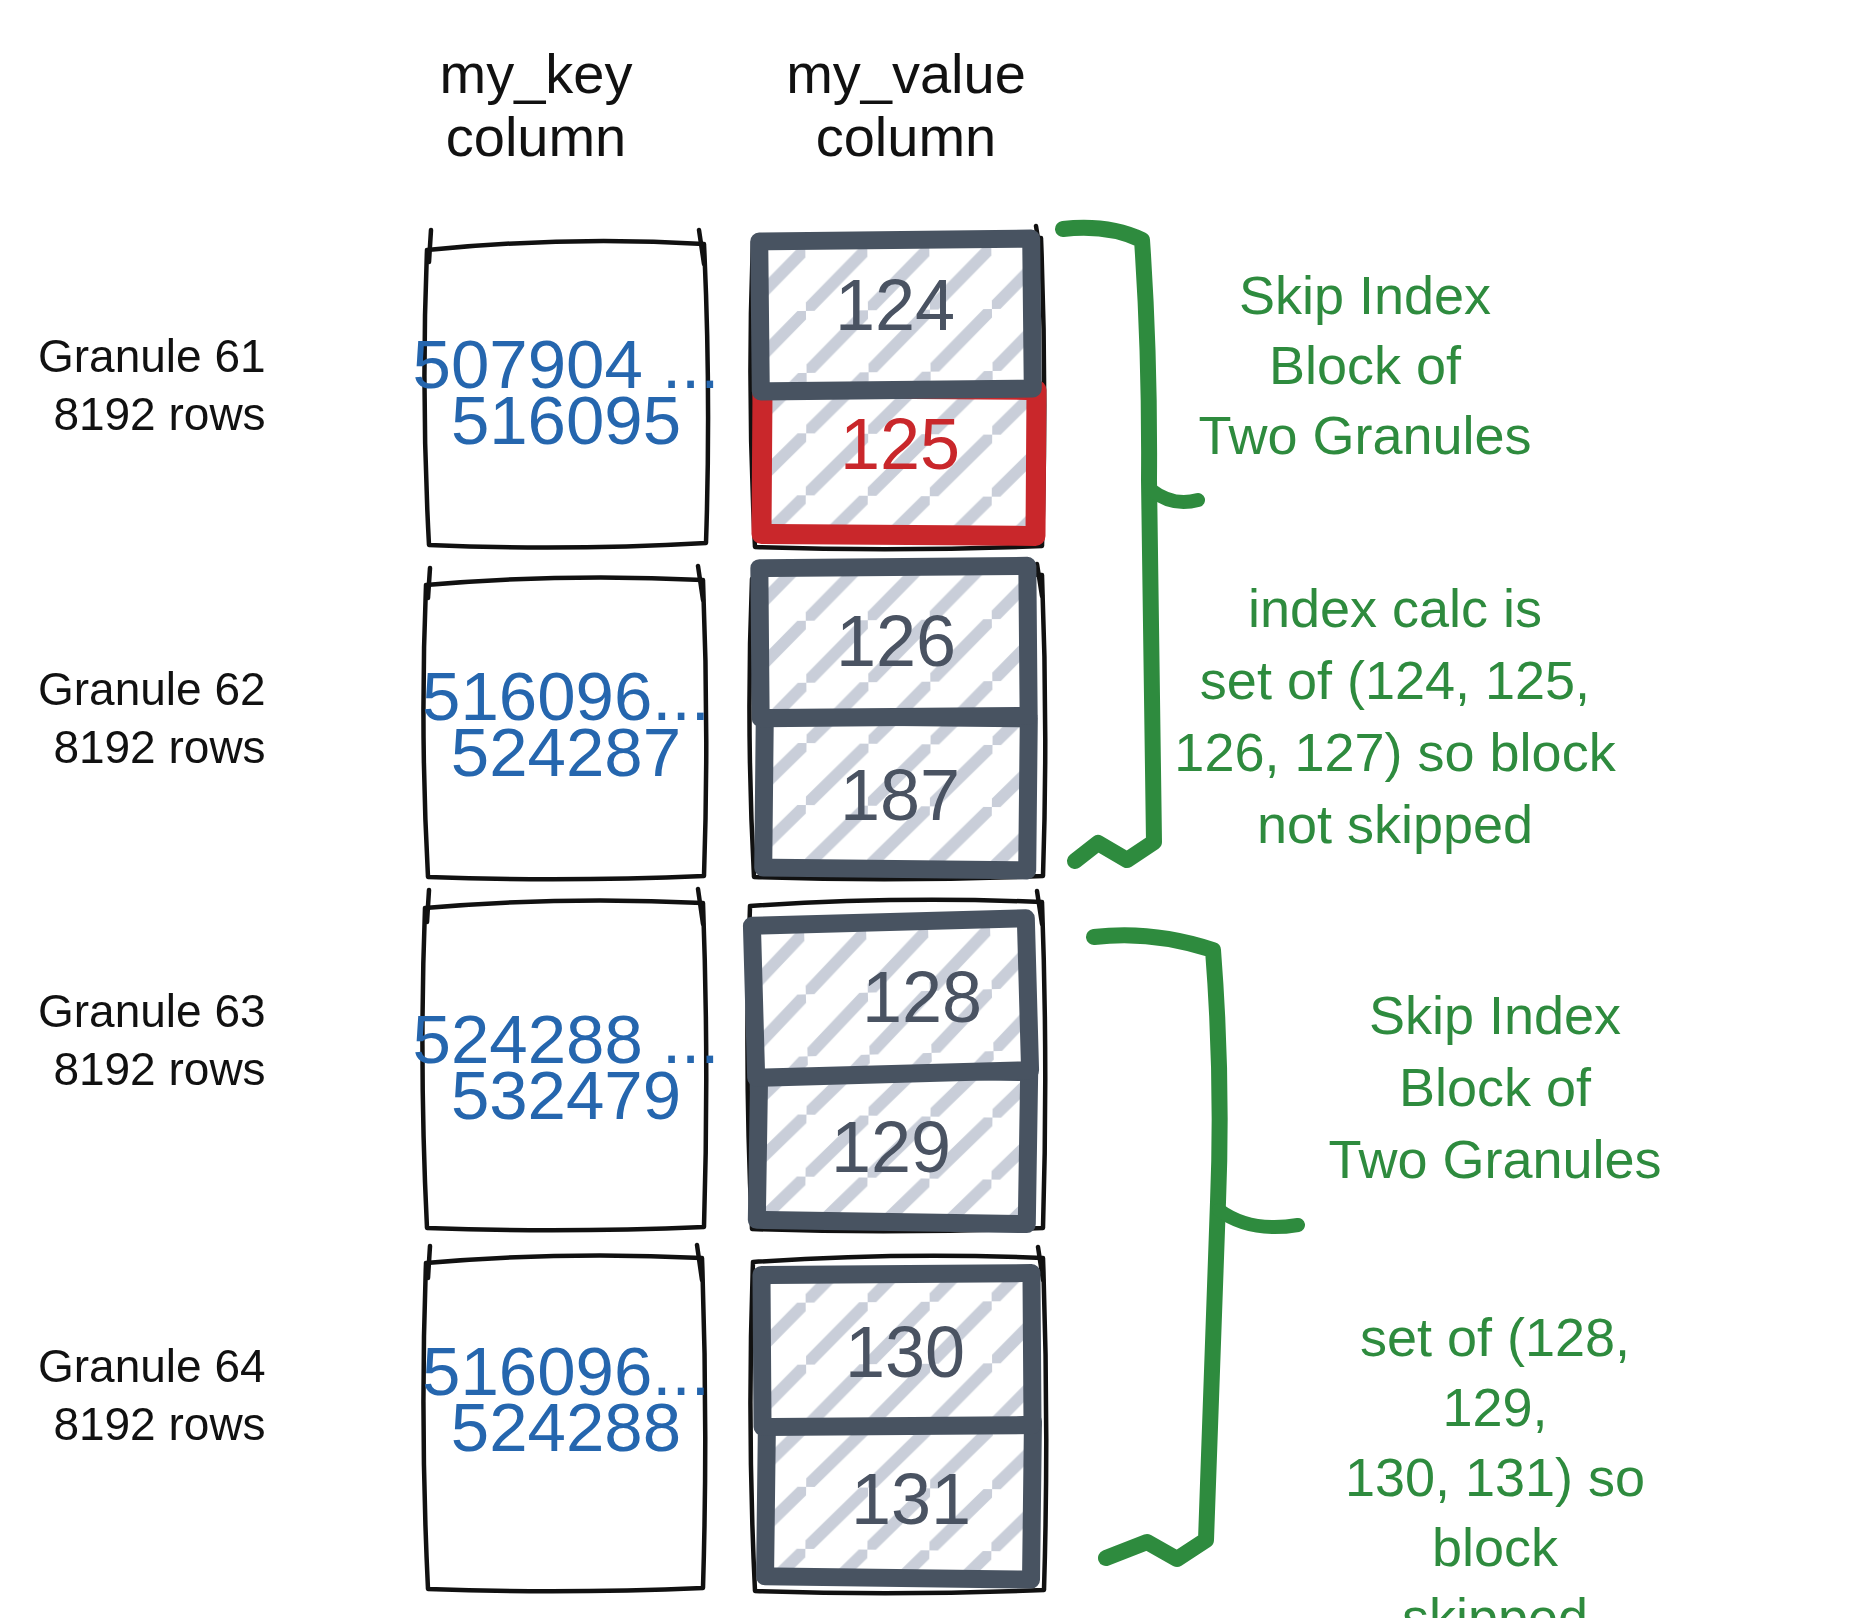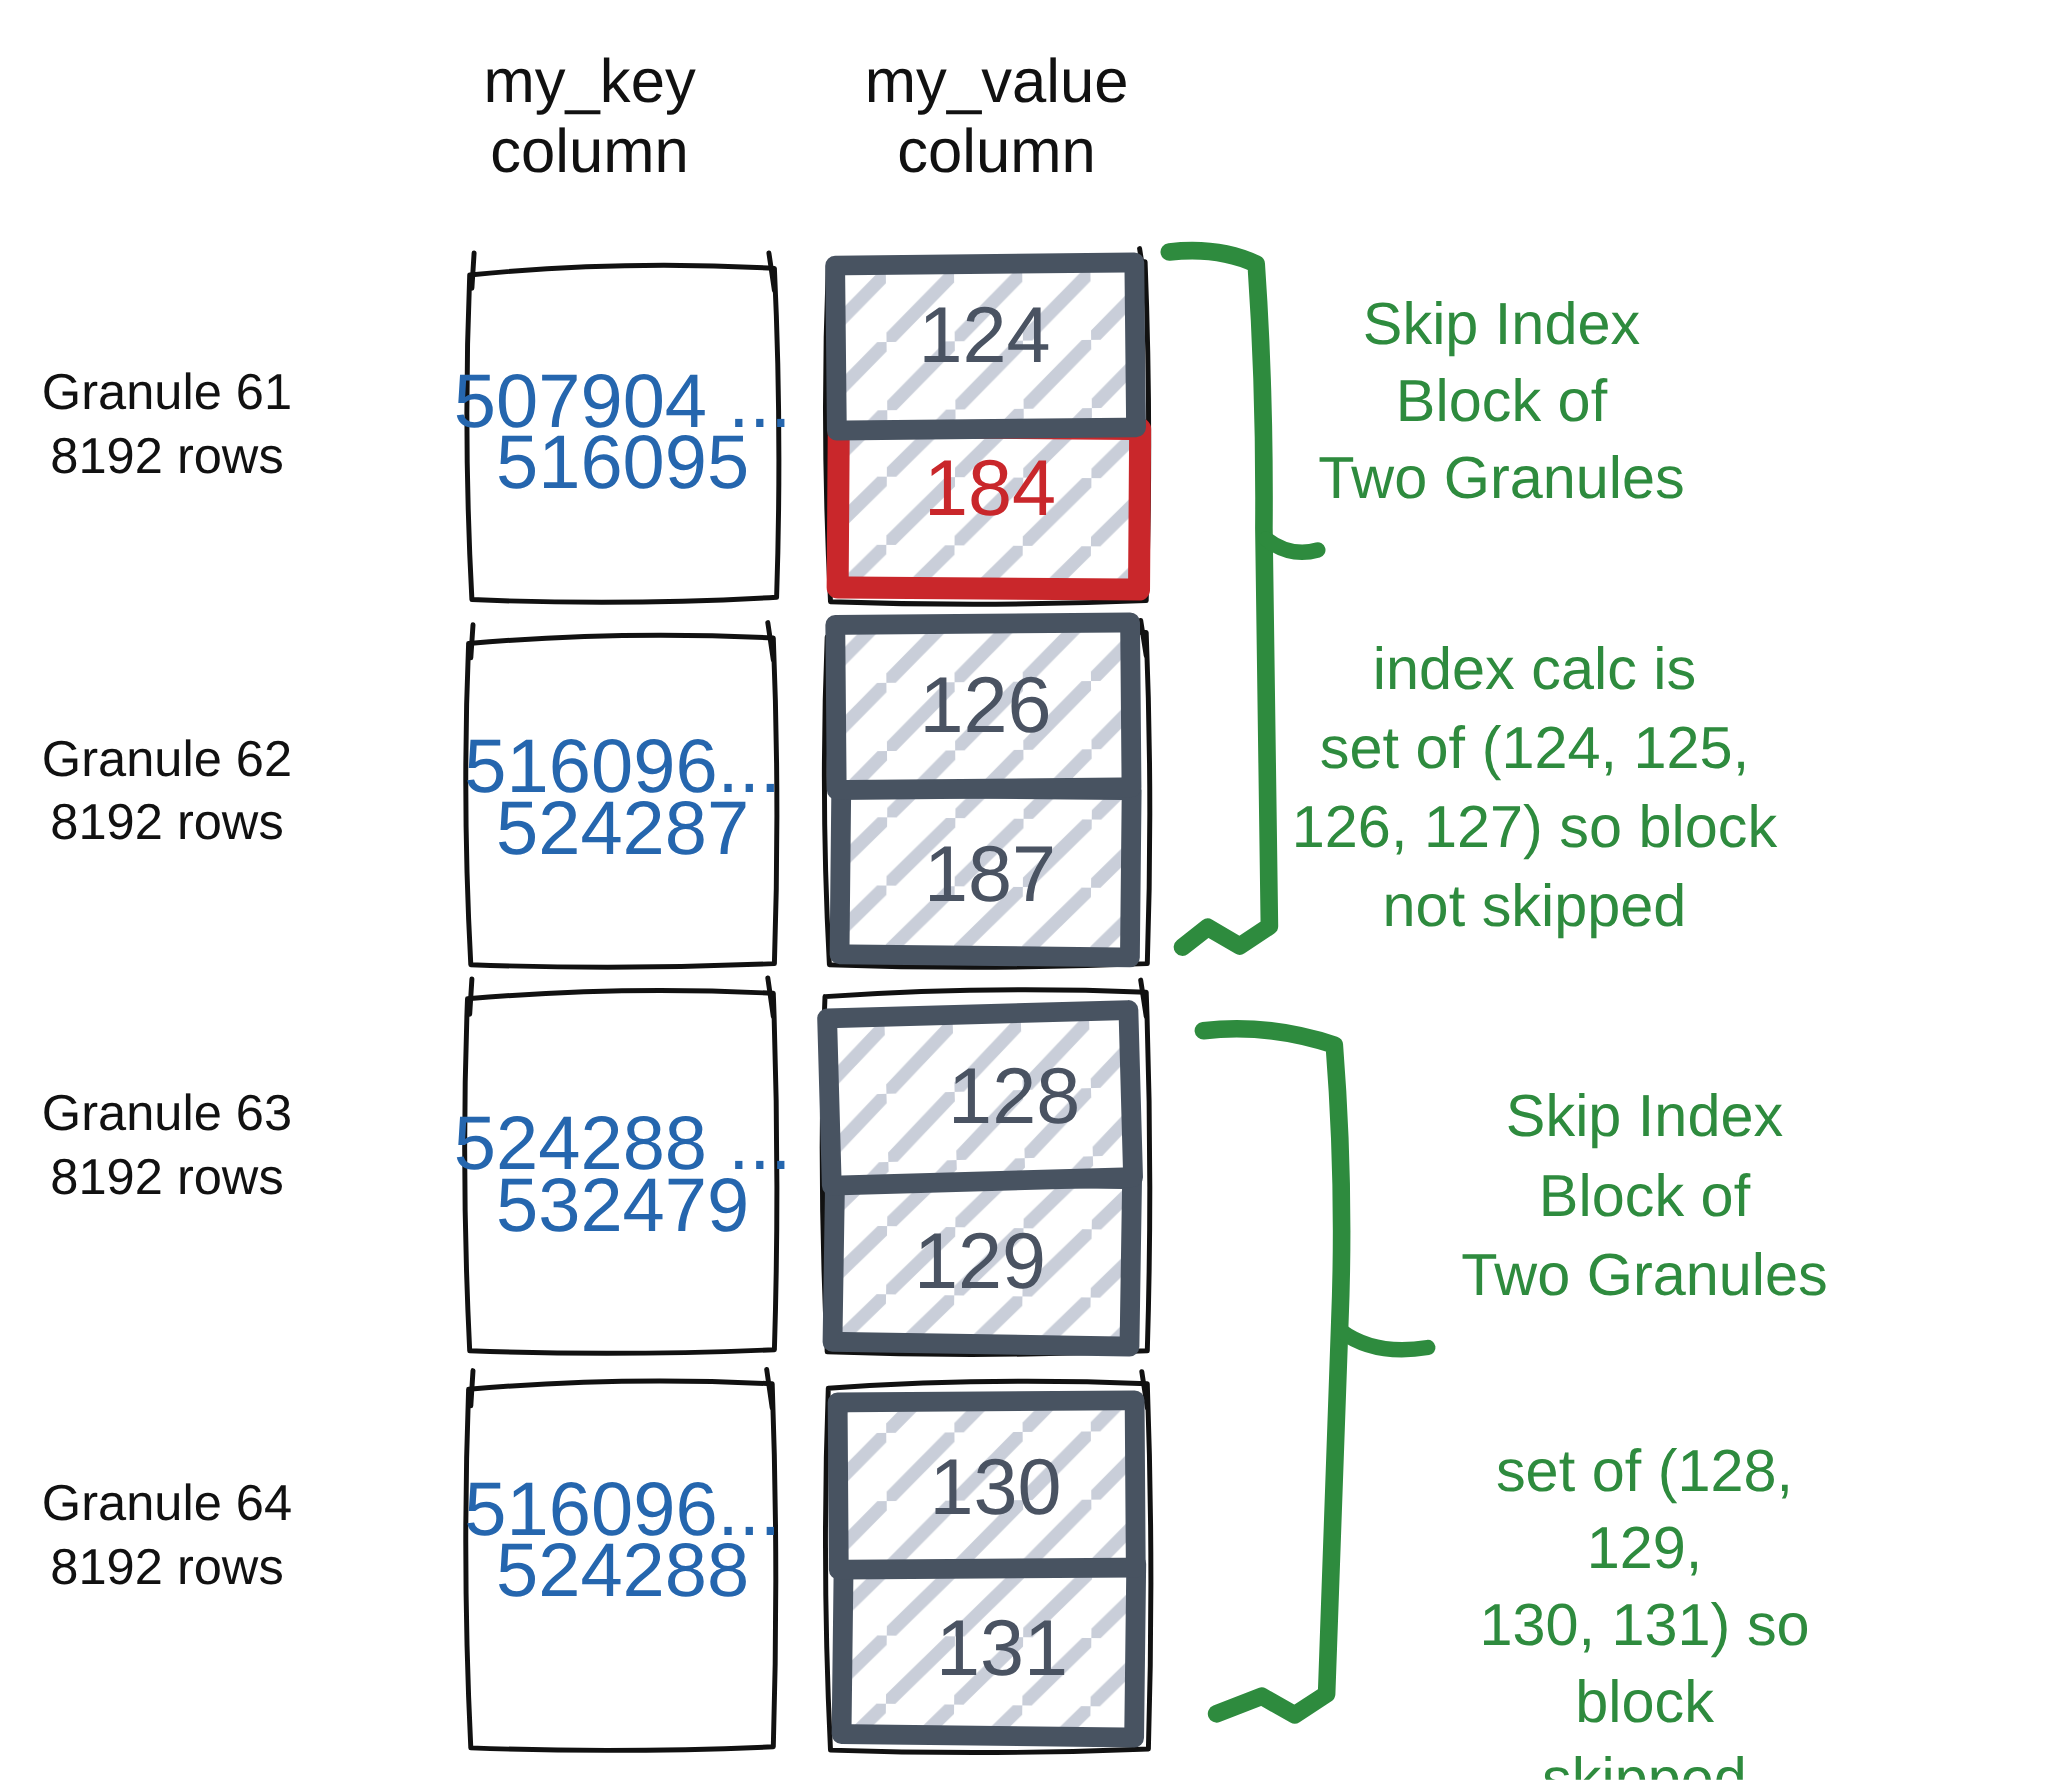--- a/index.html
+++ b/index.html
@@ -3,21 +3,21 @@
 <meta charset="utf-8">
 <style>
   html,body{margin:0;padding:0;}
   body{
     width:1859px;height:1618px;background:#ffffff;position:relative;overflow:hidden;
     font-family:"Liberation Sans","DejaVu Sans",sans-serif;
   }
   .abs{position:absolute;white-space:pre-line;}
   .ctr{transform:translateX(-50%);text-align:center;}
   .col-header{top:42px;font-size:56px;line-height:63px;color:#111111;font-weight:400;text-align:center;}
-  .granule-label{left:38px;font-size:46px;line-height:58px;color:#111111;text-align:center;}
+  .granule-label{left:38px;font-size:46px;line-height:58px;color:#111111;text-align:right;}
   .key-range{left:566px;font-size:69px;line-height:56px;color:#2566ae;}
   .blocknum{font-size:72px;line-height:58px;color:#4a5362;}
   .blocknum.red{color:#c9272b;}
   .green-text{color:#2e8b3e;font-size:54px;}
   .lh70{line-height:70px;}
   .lh72{line-height:72px;}
   svg{position:absolute;left:0;top:0;}
 </style>
 </head>
 <body>
@@ -110,21 +110,21 @@
 <div class="abs ctr key-range" style="top:337px;">507904 ...
 516095</div>
 <div class="abs ctr key-range" style="top:669px;">516096...
 524287</div>
 <div class="abs ctr key-range" style="top:1012px;">524288 ...
 532479</div>
 <div class="abs ctr key-range" style="top:1344px;">516096...
 524288</div>
 
 <div class="abs ctr blocknum" style="left:895px;top:276px;">124</div>
-<div class="abs ctr blocknum red" style="left:900px;top:415px;">184</div>
+<div class="abs ctr blocknum red" style="left:900px;top:415px;">125</div>
 <div class="abs ctr blocknum" style="left:896px;top:612px;">126</div>
 <div class="abs ctr blocknum" style="left:900px;top:766px;">187</div>
 <div class="abs ctr blocknum" style="left:886px;top:968px;margin-left:36px;">128</div>
 <div class="abs ctr blocknum" style="left:891px;top:1118px;">129</div>
 <div class="abs ctr blocknum" style="left:905px;top:1323px;">130</div>
 <div class="abs ctr blocknum" style="left:911px;top:1470px;">131</div>
 
 <div class="abs ctr green-text lh70" style="left:1365px;top:260px;">Skip Index
 Block of
 Two Granules</div>

